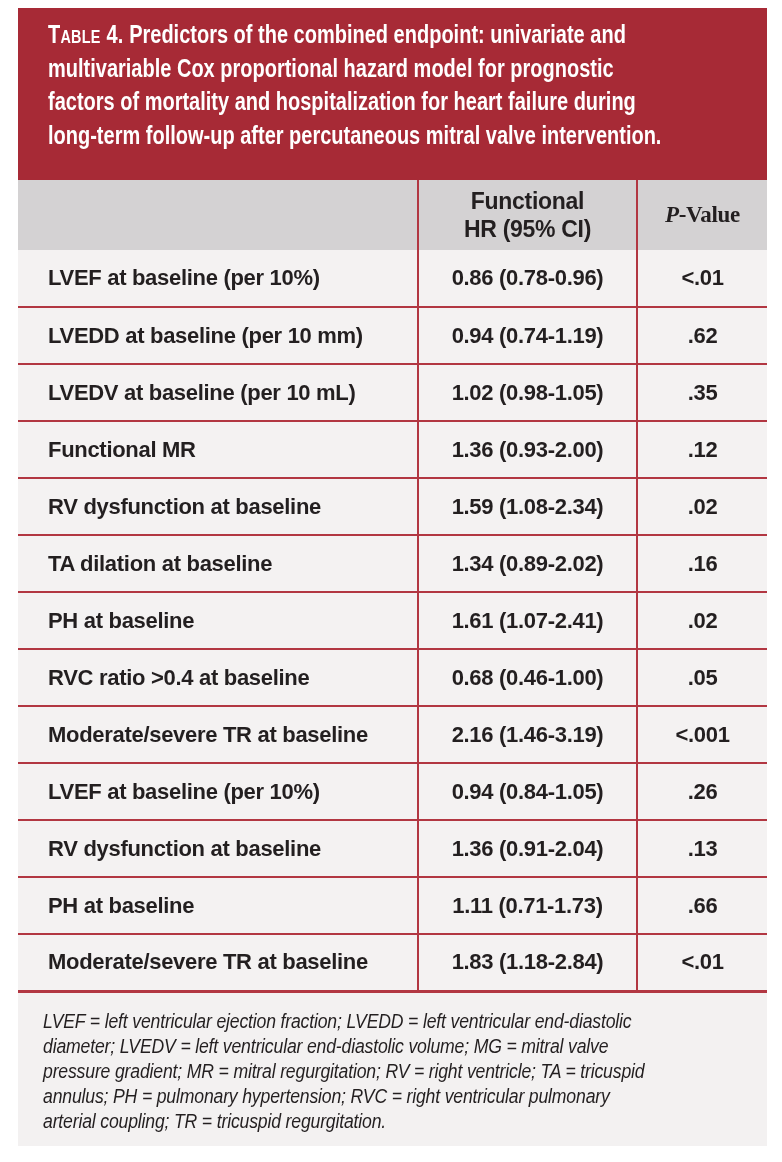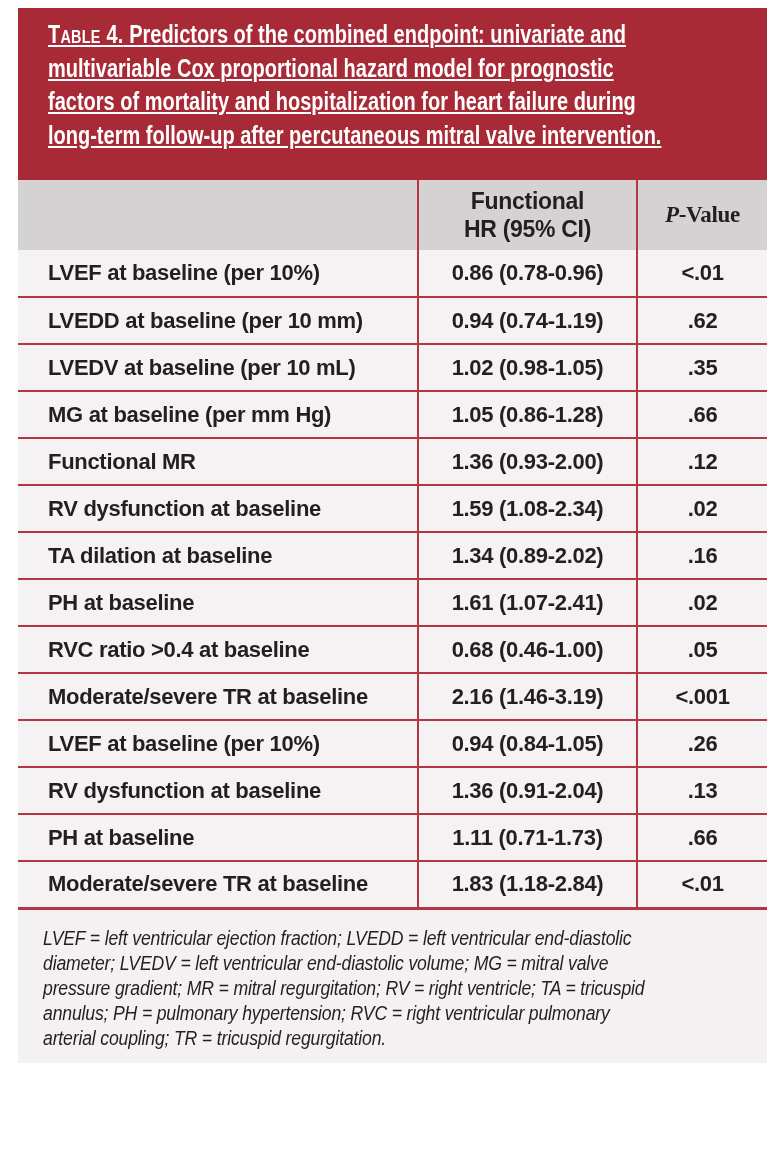--- a/index.html
+++ b/index.html
@@ -22,21 +22,20 @@
     width: 749px;
     margin: 8px 15px 0 18px;
   }
 
   
   .title-band {
     background: var(--band-red);
     color: var(--title-text);
     padding: 10px 30px 8px 30px;
     height: 172px;
-    text-decoration: underline;
   }
   .band-line {
     font-size: 25px;
     font-weight: 700;
     line-height: 33.5px;
     white-space: nowrap;
     transform: scaleX(0.8);
     transform-origin: 0 50%;
     letter-spacing: 0px;
   }
@@ -70,21 +69,21 @@
   }
   tr.head .pcell { font-size: 23px; font-family: Liberation Serif, serif; }
   tr.head .pcell i { font-style: italic; }
 
   td.c2, td.c3, th.c2, th.c3 {
     border-left: 2px solid var(--line-red);
     text-align: center;
   }
   tr.data td {
     background: var(--row-bg);
-    height: 47px;
+    height: 57px;
     border-bottom: 2px solid var(--line-red);
     font-size: 22px;
   }
   tr.data td.c1 {
     text-align: left;
     padding-left: 30px;
   }
   tr.data.last td { border-bottom-width: 3px; }
 
   
@@ -142,25 +141,20 @@
       <td class="c1">LVEDD at baseline (per 10 mm)</td>
       <td class="c2">0.94 (0.74-1.19)</td>
       <td class="c3">.62</td>
     </tr>
     <tr class="data">
       <td class="c1">LVEDV at baseline (per 10 mL)</td>
       <td class="c2">1.02 (0.98-1.05)</td>
       <td class="c3">.35</td>
     </tr>
     <tr class="data">
-      <td class="c1">MG at baseline (per mm Hg)</td>
-      <td class="c2">1.05 (0.86-1.28)</td>
-      <td class="c3">.66</td>
-    </tr>
-    <tr class="data">
       <td class="c1">Functional MR</td>
       <td class="c2">1.36 (0.93-2.00)</td>
       <td class="c3">.12</td>
     </tr>
     <tr class="data">
       <td class="c1">RV dysfunction at baseline</td>
       <td class="c2">1.59 (1.08-2.34)</td>
       <td class="c3">.02</td>
     </tr>
     <tr class="data">

